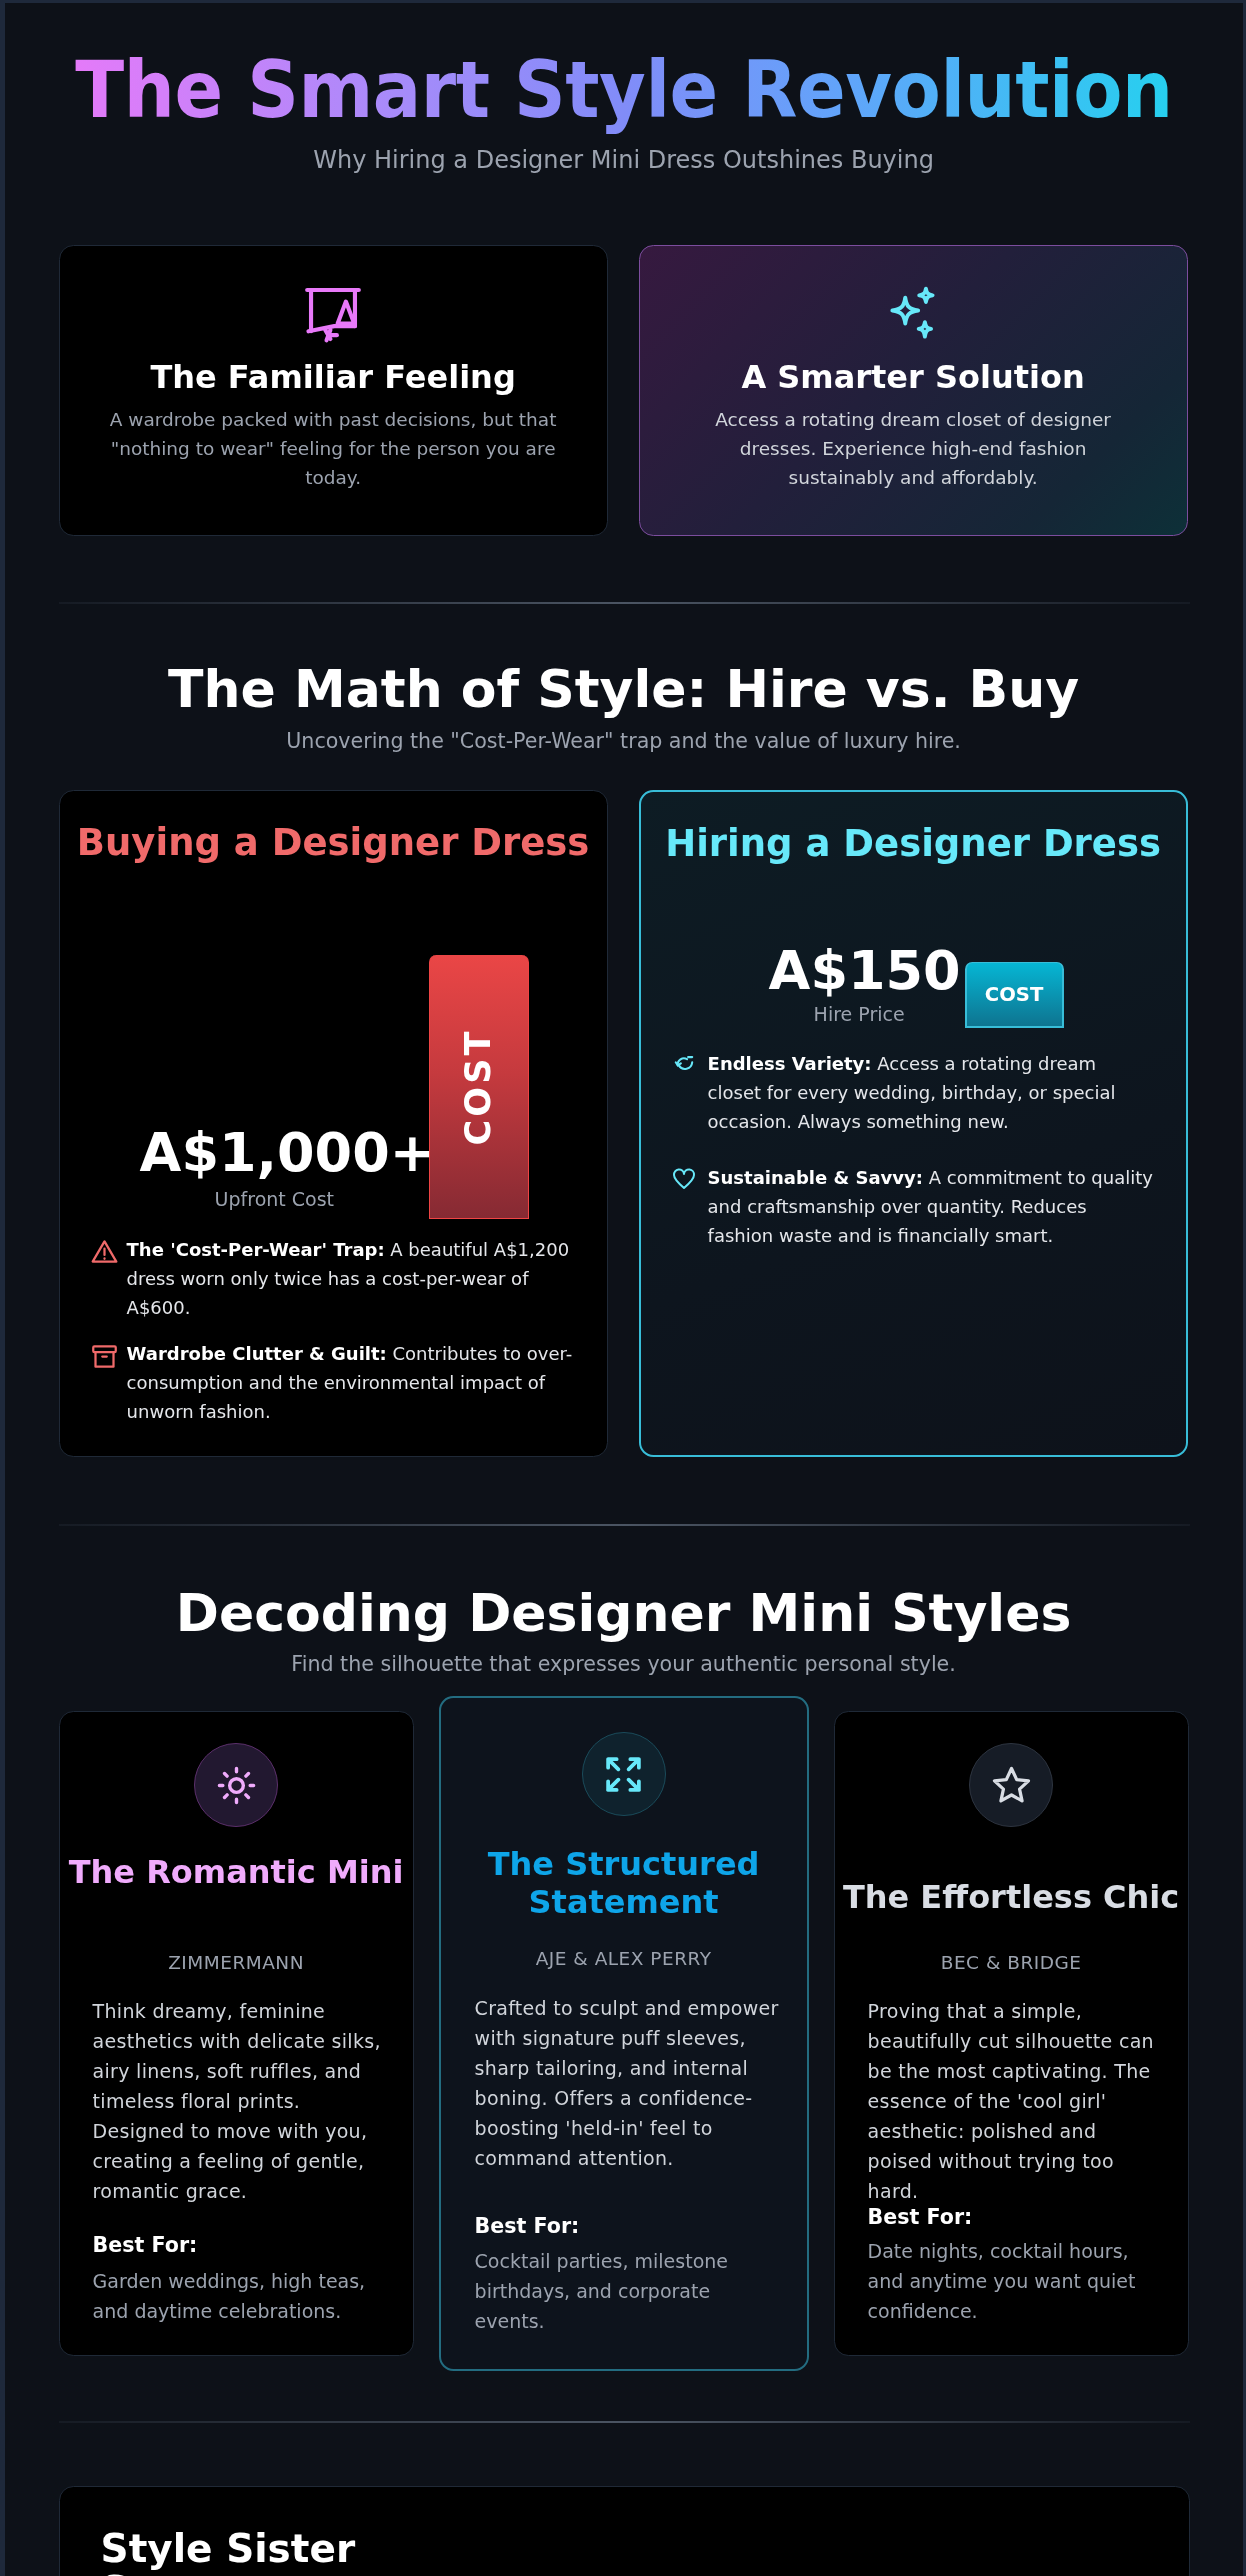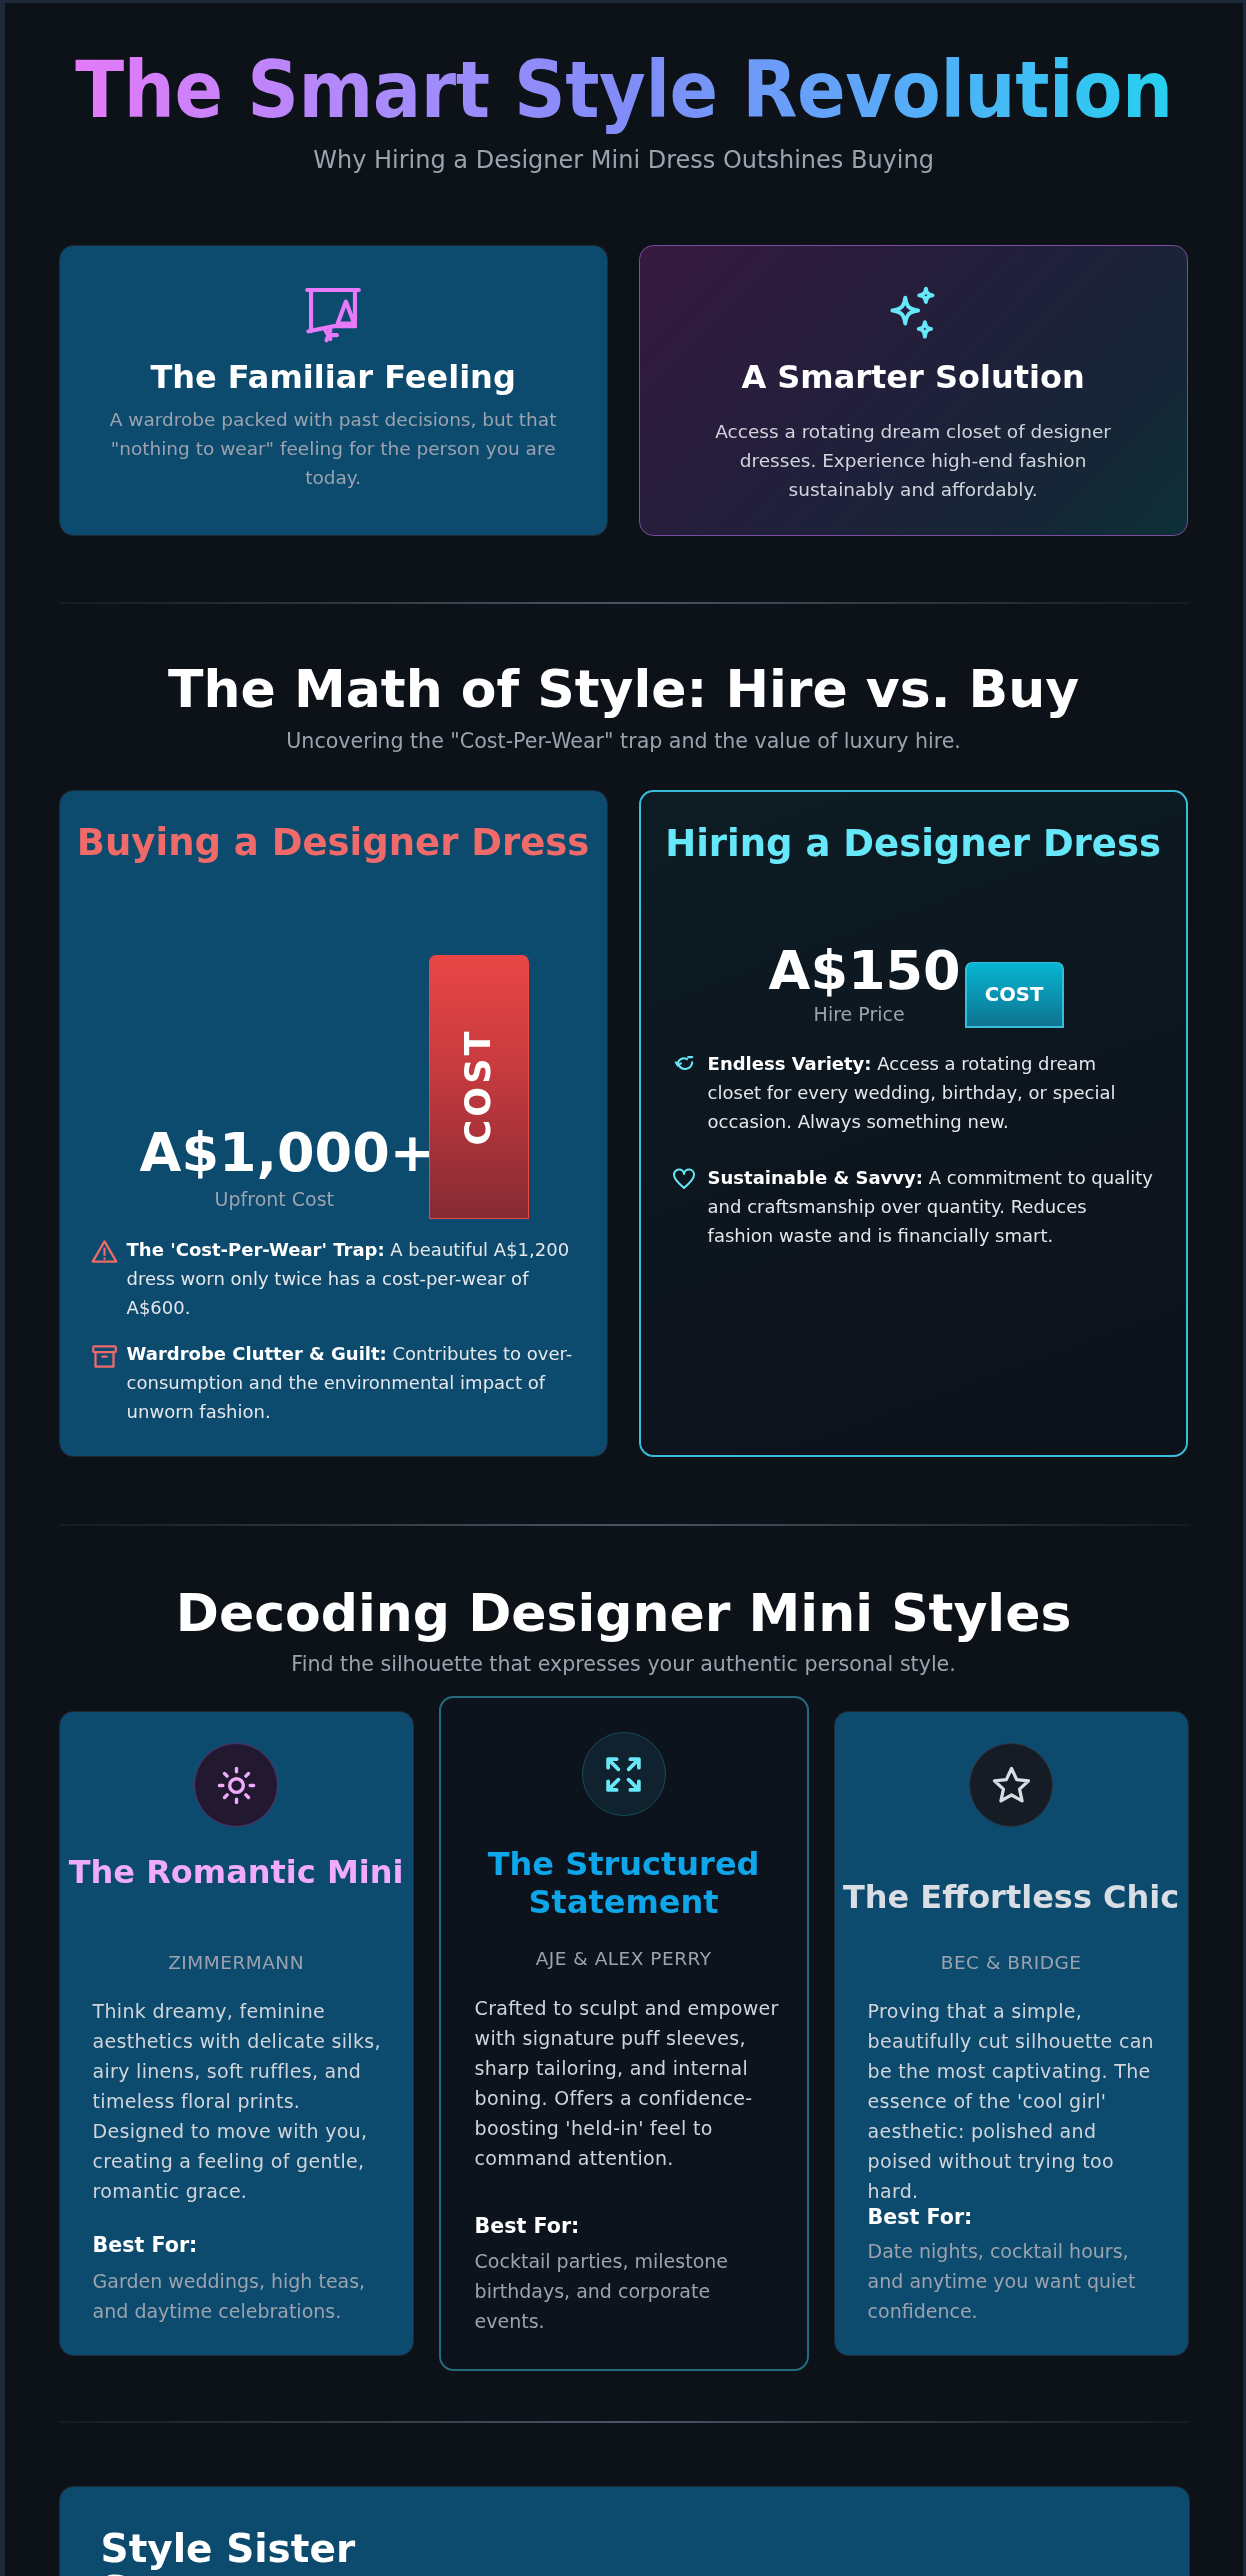--- a/index.html
+++ b/index.html
@@ -19,32 +19,32 @@
     transform: scaleX(0.92); transform-origin: center;
   }
   .hero-sub {
     position: absolute; left: 0; width: 1238px; top: 143px; text-align: center;
     font-size: 24px; color: #9ca3af;
   }
 
   
   .card {
     position: absolute; border-radius: 14.4px; border: 1px solid #1f2937;
-    background: #0c4a6e;
+    background: #000000;
   }
   .intro-card { top: 242px; height: 291px; width: 549px; text-align: center; }
   .intro-card.left { left: 54px; }
   .intro-card.right {
     left: 634px; border-color: #7c4d9e;
     background: linear-gradient(135deg, #36193f 0%, #221f3b 45%, #152636 80%, #0d3038 100%);
   }
   .intro-icon { position: absolute; top: 40px; left: 0; width: 100%; height: 57px; display: flex; justify-content: center; }
   .intro-title { position: absolute; top: 112px; width: 100%; font-size: 32px; font-weight: bold; color: #fff; }
   .intro-text { position: absolute; top: 159px; left: 46px; right: 46px; font-size: 18.5px; line-height: 29px; color: #9ca3af; }
-  .intro-card.right .intro-text { color: #d1d5db; margin-top: 12px; }
+  .intro-card.right .intro-text { color: #d1d5db; }
 
   .divider {
     position: absolute; left: 54px; width: 1131px; height: 1.5px;
     background: linear-gradient(90deg, rgba(55,65,81,0.2), #4b5563 50%, rgba(55,65,81,0.2));
   }
 
   .section-title { position: absolute; left: 0; width: 1238px; text-align: center; font-size: 52px; font-weight: bold; color: #fff; }
   .section-sub { position: absolute; left: 0; width: 1238px; text-align: center; font-size: 20.6px; color: #9ca3af; }
 
   

